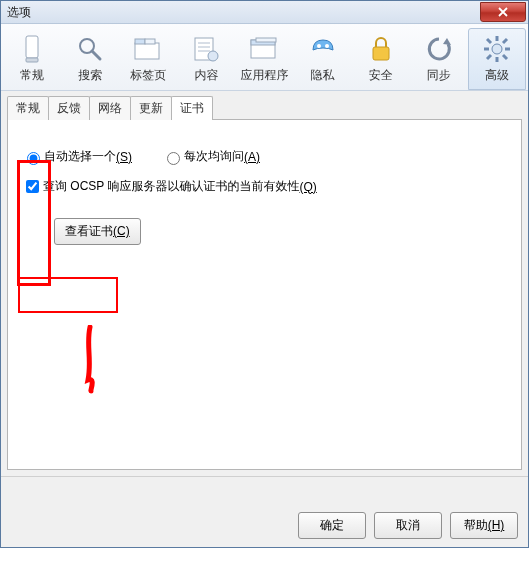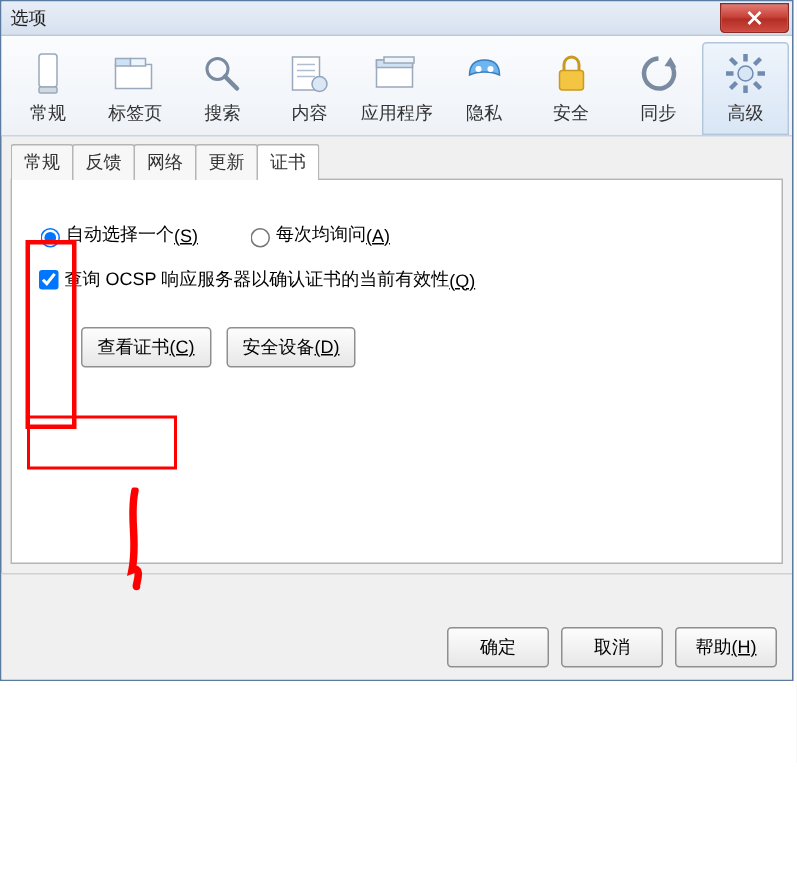--- a/index.html
+++ b/index.html
@@ -7,21 +7,21 @@
     font-family: "Microsoft YaHei", "SimSun", Tahoma, sans-serif;
     font-size: 12px;
     background: #fff;
     width: 531px;
     height: 585px;
     overflow: hidden;
   }
   .window {
     border: 1px solid #5a7aa0;
     width: 529px;
-    height: 454px;
+    height: 548px;
     box-sizing: border-box;
     display: flex;
     flex-direction: column;
     background: #f0f0f0;
   }
   .titlebar {
     background: linear-gradient(#e8eef7, #d6e1ef);
     border-bottom: 1px solid #b8c8db;
     height: 22px;
     display: flex;
@@ -160,36 +160,36 @@
       <div class="tool-icon">
         <svg width="24" height="30">
             <rect x="6" y="2" width="12" height="22" rx="2" fill="#fff" stroke="#9aa9bb"></rect>
             <rect x="6" y="24" width="12" height="4" rx="1" fill="#d0d8e2" stroke="#9aa9bb"></rect>
           </svg>
       </div>
       <div class="tool-label">常规</div>
     </div>
     <div class="tool-item">
       <div class="tool-icon">
+        <svg width="28" height="28">
+            <circle cx="11" cy="11" r="7" fill="none" stroke="#7a8aa0" stroke-width="2"></circle>
+            <line x1="16" y1="16" x2="24" y2="24" stroke="#7a8aa0" stroke-width="3" stroke-linecap="round"></line>
+          </svg>
+      </div>
+      <div class="tool-label">搜索</div>
+    </div>
+    <div class="tool-item">
+      <div class="tool-icon">
         <svg width="30" height="24">
             <rect x="2" y="6" width="24" height="16" fill="#fff" stroke="#9aa9bb"></rect>
             <rect x="2" y="2" width="10" height="5" fill="#cfe1f5" stroke="#9aa9bb"></rect>
             <rect x="12" y="2" width="10" height="5" fill="#eef4fb" stroke="#9aa9bb"></rect>
           </svg>
       </div>
       <div class="tool-label">标签页</div>
-    </div>
-    <div class="tool-item">
-      <div class="tool-icon">
-        <svg width="28" height="28">
-            <circle cx="11" cy="11" r="7" fill="none" stroke="#7a8aa0" stroke-width="2"></circle>
-            <line x1="16" y1="16" x2="24" y2="24" stroke="#7a8aa0" stroke-width="3" stroke-linecap="round"></line>
-          </svg>
-      </div>
-      <div class="tool-label">搜索</div>
     </div>
     <div class="tool-item">
       <div class="tool-icon">
         <svg width="28" height="28">
             <rect x="3" y="3" width="18" height="22" fill="#fff" stroke="#9aa9bb"></rect>
             <line x1="6" y1="8" x2="18" y2="8" stroke="#b0bdce"></line>
             <line x1="6" y1="12" x2="18" y2="12" stroke="#b0bdce"></line>
             <line x1="6" y1="16" x2="18" y2="16" stroke="#b0bdce"></line>
             <circle cx="21" cy="21" r="5" fill="#dce7f5" stroke="#8fa4bd"></circle>
           </svg>
@@ -280,23 +280,20 @@
         <label style="display:flex;align-items:center;">
           <input type="checkbox" class="check" checked="" style="">
           <span>查询 OCSP 响应服务器以确认证书的当前有效性</span>
             <span class="underline">(Q)</span>
         </label>
       </div>
       <div class="btn-row">
         <button class="btn">
           <span>查看证书</span><span class="underline">(C)</span>
         </button>
-        <button class="btn">
-          <span>安全设备</span><span class="underline">(D)</span>
-        </button>
       </div>
 
       <div class="hl-box hl1"></div>
       <div class="hl-box hl2"></div>
       <svg class="scribble" width="30" height="70">
         <path d="M14 2 C10 20 16 35 12 55 C20 52 14 66 15 66" stroke="#ff0000" stroke-width="5" fill="none" stroke-linecap="round"></path>
       </svg>
     </div>
   </div>
 

